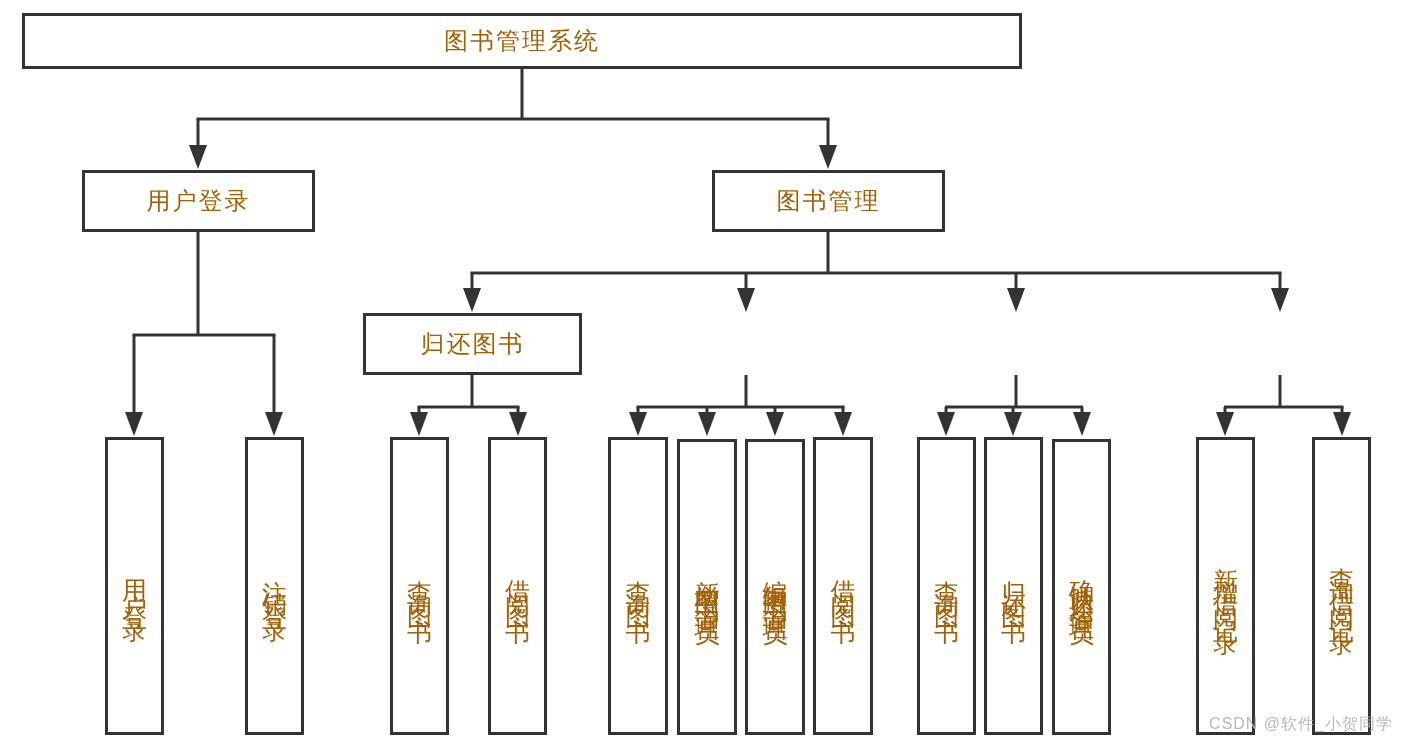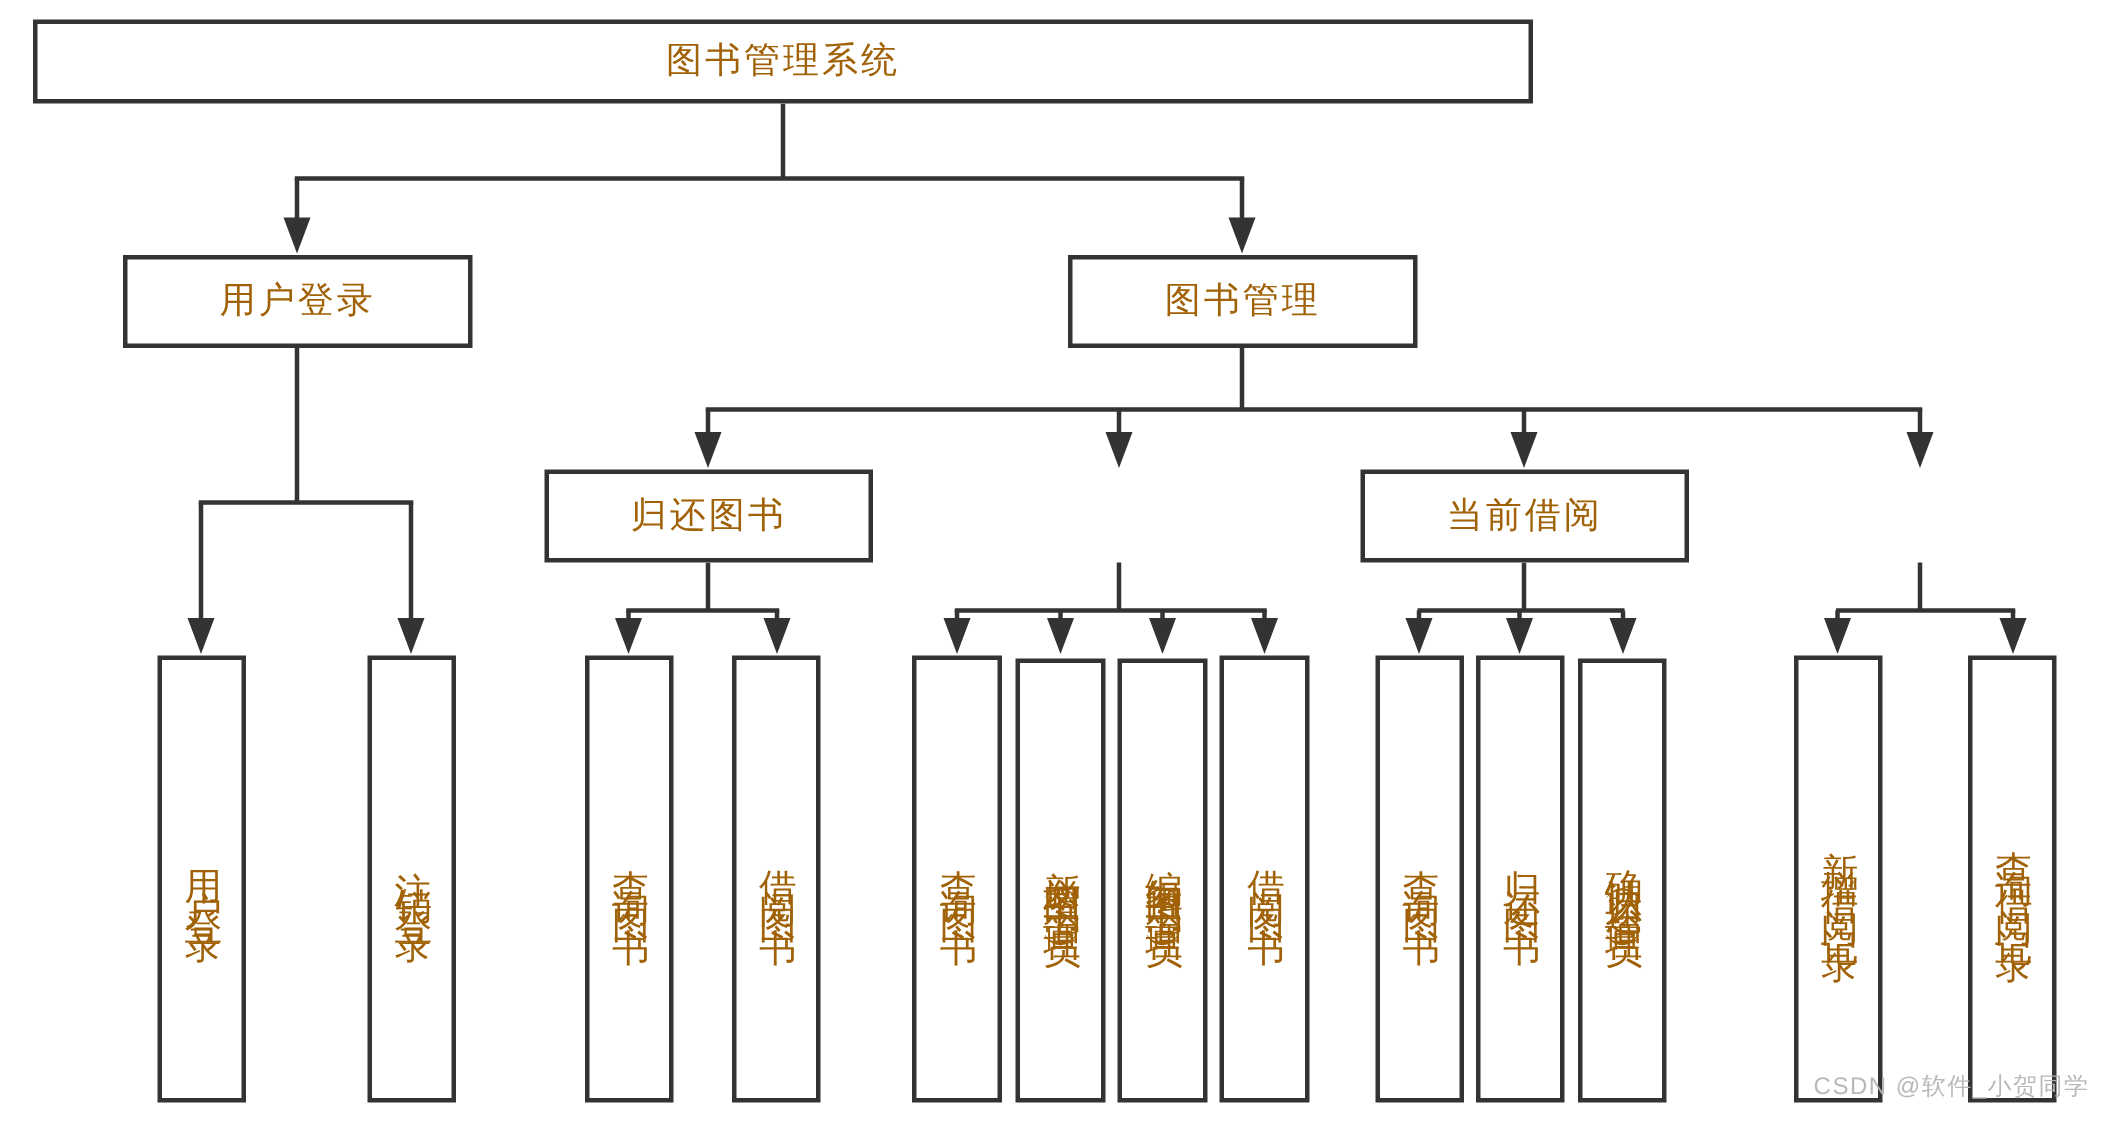--- a/index.html
+++ b/index.html
@@ -151,23 +151,20 @@
   <div class="box hbox" style="left:82px;top:170px;width:233px;height:62px">
     <span class="lbl">用户登录</span>
   </div>
   <div class="box hbox" style="left:712px;top:170px;width:233px;height:62px">
     <span class="lbl">图书管理</span>
   </div>
 
   <div class="box hbox" style="left:363px;top:313px;width:219px;height:62px">
     <span class="lbl">归还图书</span>
   </div>
-  <div class="box hbox" style="left:907px;top:313px;width:219px;height:62px">
-    <span class="lbl">当前借阅</span>
-  </div>
 
   <div class="box vbox" style="left:105px;top:437px;width:59px;height:298px">
     <span class="vtext">用户登录</span>
   </div>
   <div class="box vbox" style="left:245px;top:437px;width:59px;height:298px">
     <span class="vtext">注销登录</span>
   </div>
 
   <div class="box vbox" style="left:390px;top:437px;width:59px;height:298px">
     <span class="vtext">查询图书</span>

